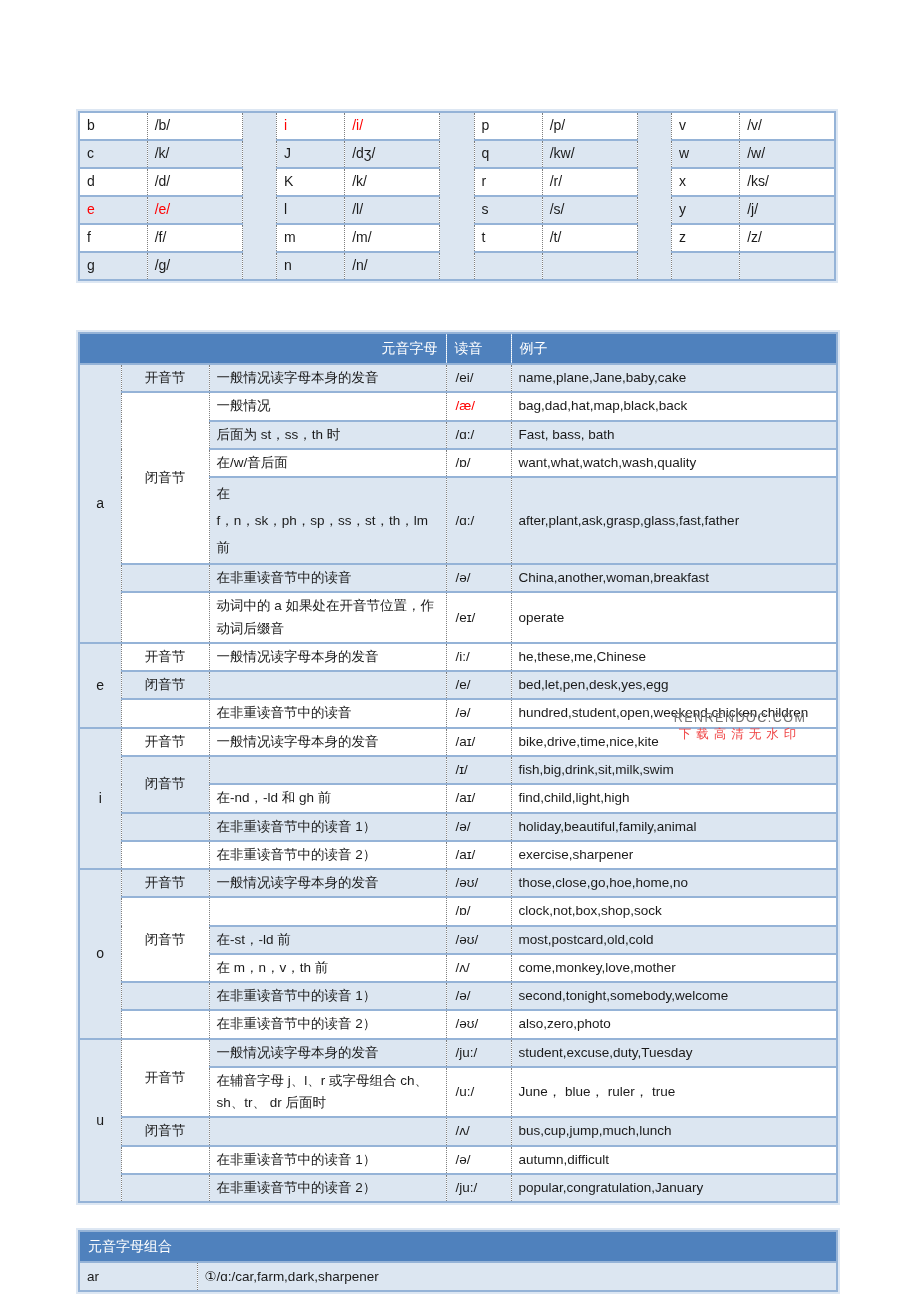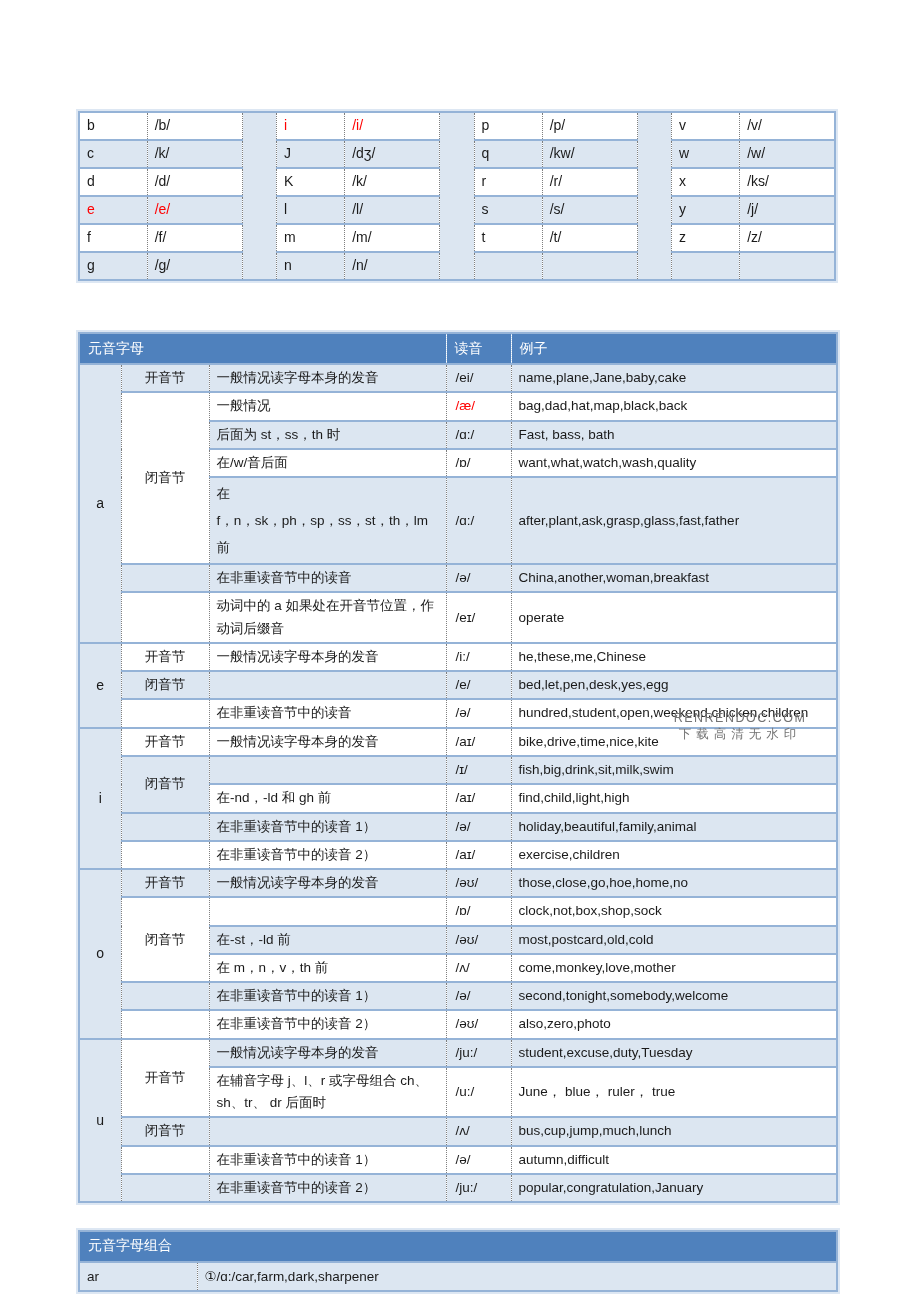--- a/index.html
+++ b/index.html
@@ -17,37 +17,37 @@
   .sh{background:#dce6f1;}
   .red{color:#ff0000;}
 
   
   .consonants{margin-top:111px;}
   .consonants td{height:24px;padding:1px 7px;font-size:14px;}
   .consonants td.gap{background:#dce6f1;padding:0;}
 
   
   .vowels{margin-top:51px;}
-  .vowels th.grp{text-align:left;}
+  .vowels th.grp{text-align:right;}
   .vowels td.letcell{background:#dce6f1;text-align:center;font-size:14px;}
   .vowels td.syl{text-align:center;margin-top:24px;}
   .vowels td.snd2{padding-left:9px;}
   .vowels td.pre{white-space:pre-line;line-height:2.0;}
 
   
   .combos{margin-top:27px;}
-  .combos th{text-align:center;font-family:Liberation Mono, monospace;}
+  .combos th{text-align:center;}
   .combos td{height:23px;}
 
   
   .watermark{position:absolute;left:638px;top:600px;width:204px;text-align:center;pointer-events:none;}
   .wm-title{font-family:"DejaVu Serif","Liberation Serif",serif;font-weight:bold;
             font-size:44px;line-height:1.08;color:#1c1c1c;letter-spacing:1px;white-space:nowrap;}
   .wm-domain{font-size:12.5px;color:#737373;letter-spacing:1.5px;margin-top:0;}
-  .wm-note{font-size:12.5px;color:#737373;letter-spacing:5px;margin-top:1px;white-space:nowrap;}
+  .wm-note{font-size:12.5px;color:#ef4444;letter-spacing:5px;margin-top:1px;white-space:nowrap;}
 </style>
 </head>
 <body>
 
 <div class="page">
 
   <table class="tbl consonants">
     <colgroup>
       <col style="width:68px">
         <col style="width:95px">
@@ -225,21 +225,21 @@
         <tr>
           <td class="syl sh"></td>
           <td class="desc sh">在非重读音节中的读音 1）</td>
           <td class="snd2 sh">/ə/</td>
           <td class="ex sh">holiday,beautiful,family,animal</td>
         </tr>
         <tr>
           <td class="syl"></td>
           <td class="desc">在非重读音节中的读音 2）</td>
           <td class="snd2">/aɪ/</td>
-          <td class="ex">exercise,children</td>
+          <td class="ex">exercise,sharpener</td>
         </tr>
         <tr>
           <td class="letcell" rowspan="6">o</td>
           <td class="syl sh" rowspan="1">开音节</td>
           <td class="desc sh">一般情况读字母本身的发音</td>
           <td class="snd2 sh">/əʊ/</td>
           <td class="ex sh">those,close,go,hoe,home,no</td>
         </tr>
         <tr>
           <td class="syl" rowspan="3">闭音节</td>

